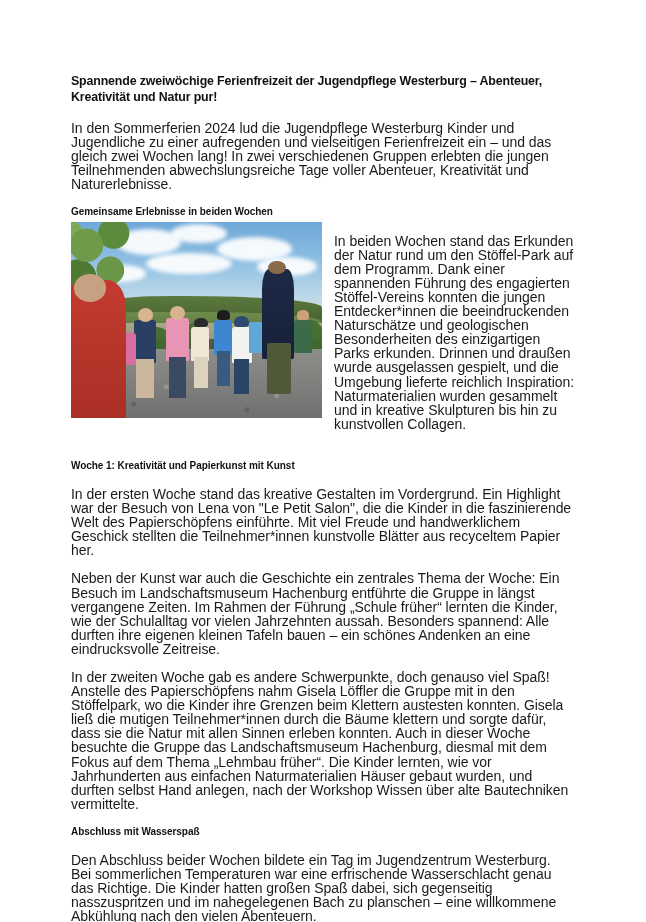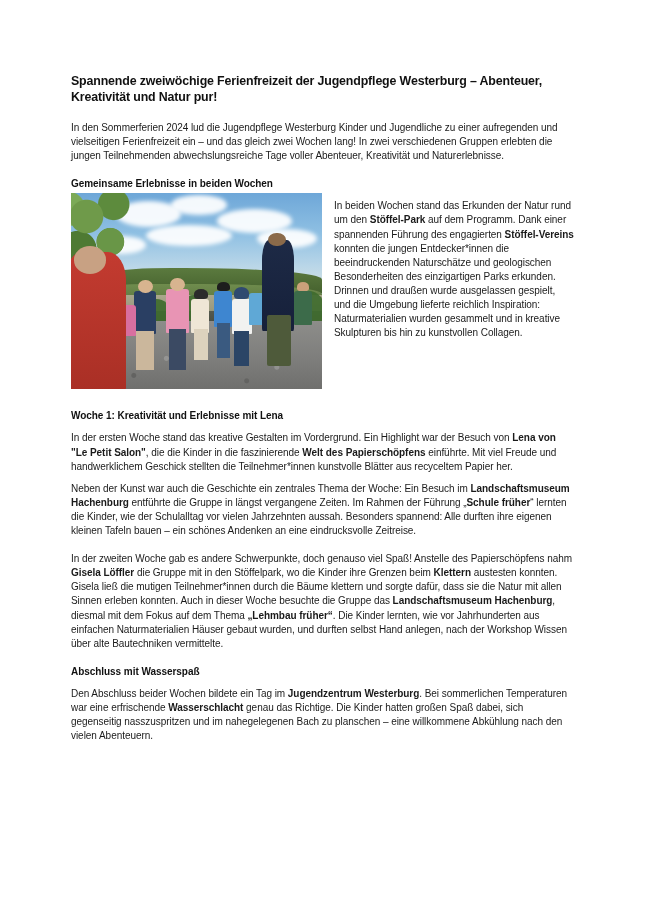--- a/index.html
+++ b/index.html
@@ -31,42 +31,42 @@
   }
   h1.doc-title {
     font-size: 12.4px;
     line-height: 15.5px;
     font-weight: bold;
     margin: 0 0 16px 0;
     letter-spacing: -0.15px;
     color: #111111;
   }
   p.para {
-    font-size: 10px;
+    font-size: 14px;
     line-height: 14.1px;
-    margin: 8px 0 14px 0;
+    margin: 14px 0 14px 0;
     text-align: left;
     color: #1a1a1a;
     letter-spacing: -0.05px;
   }
   p.para.tight {
     margin-bottom: 0;
   }
   h2.sec-head {
     font-size: 10px;
     line-height: 14.1px;
     font-weight: bold;
     margin: 0 0 1px 0;
     color: #111111;
     letter-spacing: -0.05px;
   }
   .section {
     margin-bottom: 14px;
   }
-  .b { font-weight: bold; }
+  .b { font-weight: normal; }
 
   
   .photo-wrap {
     float: left;
     width: 251px;
     height: 196px;
     margin: 1px 12px 6px 0;
     position: relative;
   }
   .photo {
@@ -250,21 +250,21 @@
 
           <div class="adult-red"></div>
           <div class="adult-red-head"></div>
         </div>
       </div>
 
       <p class="para"><span>In beiden Wochen stand das Erkunden der Natur rund um den </span><span class="b">Stöffel-Park</span><span> auf dem Programm. Dank einer spannenden Führung des engagierten </span><span class="b">Stöffel-Vereins</span><span> konnten die jungen Entdecker*innen die beeindruckenden Naturschätze und geologischen Besonderheiten des einzigartigen Parks erkunden. Drinnen und draußen wurde ausgelassen gespielt, und die Umgebung lieferte reichlich Inspiration: Naturmaterialien wurden gesammelt und in kreative Skulpturen bis hin zu kunstvollen Collagen.</span></p>
     </div>
 
     <div class="section">
-      <h2 class="sec-head">Woche 1: Kreativität und Erlebnisse mit Lena</h2>
+      <h2 class="sec-head">Woche 1: Kreativität und Papierkunst mit Kunst</h2>
       <p class="para tight"><span>In der ersten Woche stand das kreative Gestalten im Vordergrund. Ein Highlight war der Besuch von </span><span class="b">Lena von "Le Petit Salon"</span><span>, die die Kinder in die faszinierende </span><span class="b">Welt des Papierschöpfens</span><span> einführte. Mit viel Freude und handwerklichem Geschick stellten die Teilnehmer*innen kunstvolle Blätter aus recyceltem Papier her.</span></p>
       <p class="para tight"><span>Neben der Kunst war auch die Geschichte ein zentrales Thema der Woche: Ein Besuch im </span><span class="b">Landschaftsmuseum Hachenburg</span><span> entführte die Gruppe in längst vergangene Zeiten. Im Rahmen der Führung „</span><span class="b">Schule früher</span><span>“ lernten die Kinder, wie der Schulalltag vor vielen Jahrzehnten aussah. Besonders spannend: Alle durften ihre eigenen kleinen Tafeln bauen – ein schönes Andenken an eine eindrucksvolle Zeitreise.</span></p>
     </div>
 
     <div class="section">
       <p class="para tight"><span>In der zweiten Woche gab es andere Schwerpunkte, doch genauso viel Spaß! Anstelle des Papierschöpfens nahm </span><span class="b">Gisela Löffler</span><span> die Gruppe mit in den Stöffelpark, wo die Kinder ihre Grenzen beim </span><span class="b">Klettern</span><span> austesten konnten. Gisela ließ die mutigen Teilnehmer*innen durch die Bäume klettern und sorgte dafür, dass sie die Natur mit allen Sinnen erleben konnten. Auch in dieser Woche besuchte die Gruppe das </span><span class="b">Landschaftsmuseum Hachenburg</span><span>, diesmal mit dem Fokus auf dem Thema </span><span class="b">„Lehmbau früher“</span><span>. Die Kinder lernten, wie vor Jahrhunderten aus einfachen Naturmaterialien Häuser gebaut wurden, und durften selbst Hand anlegen, nach der Workshop Wissen über alte Bautechniken vermittelte.</span></p>
     </div>
 
     <div class="section">
       <h2 class="sec-head">Abschluss mit Wasserspaß</h2>

